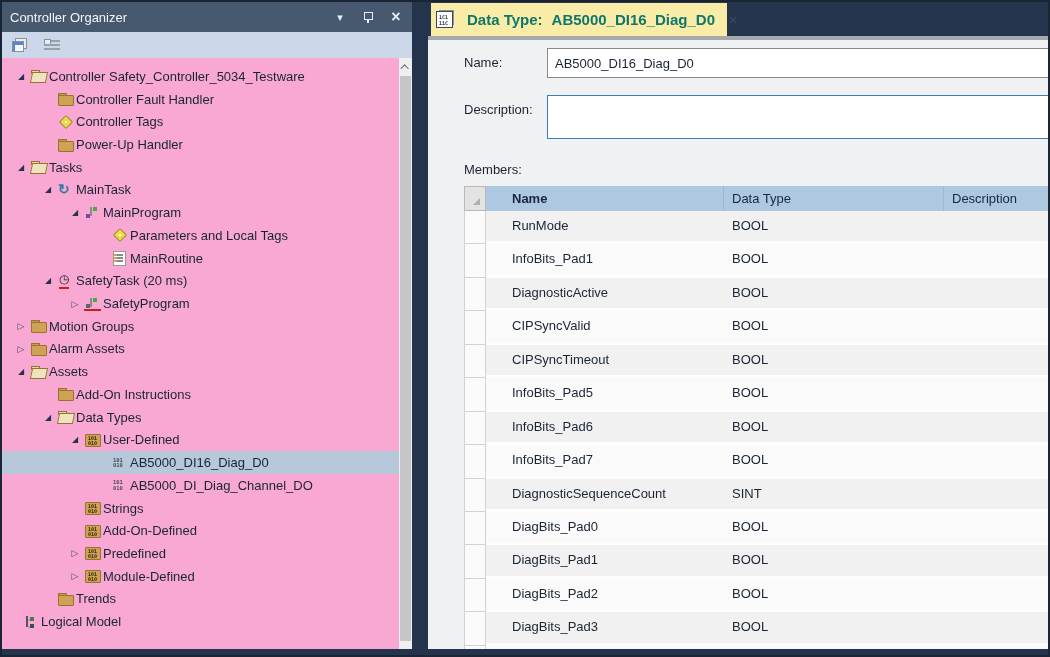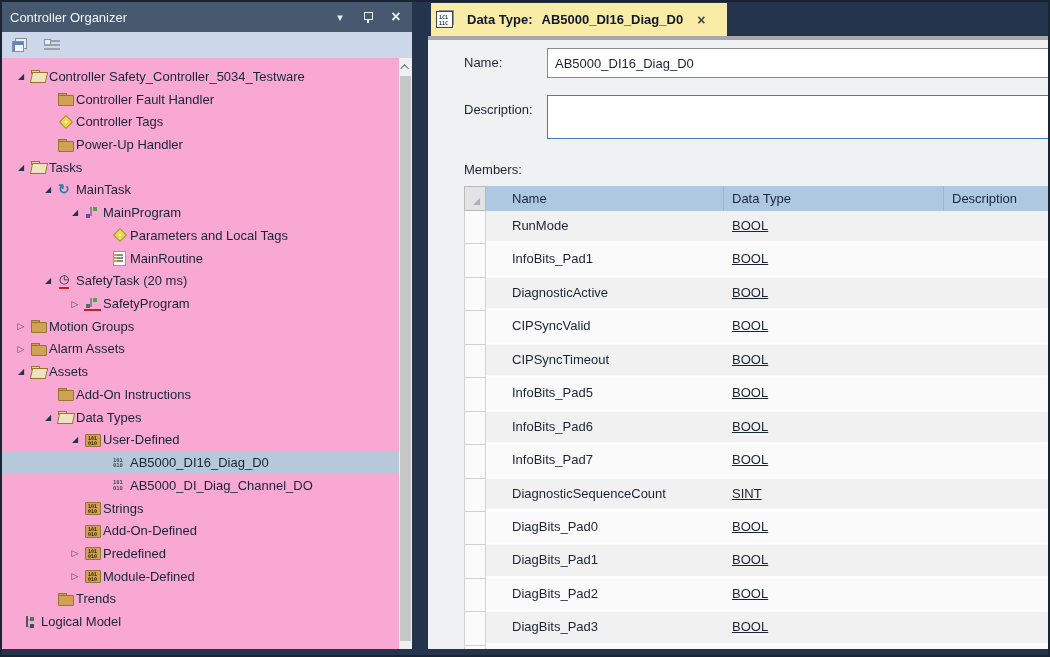--- a/index.html
+++ b/index.html
@@ -65,48 +65,48 @@
   
   .splitter { position:absolute; left:412px; top:2px; width:16px; height:647px; background:#24344d; }
 
   
   .right-panel { position:absolute; left:428px; top:2px; width:620px; height:647px; background:#f0f1f2; overflow:hidden; }
   .tabbar { position:absolute; left:0; top:0; right:0; height:34px; background:#24344d; }
   .tabbar::after { content:""; position:absolute; left:0; right:0; top:34px; height:4px; background:#a5a9ad; }
   .tab { position:absolute; left:3px; top:1px; width:296px; height:33px; background:#f8eca6; display:flex; align-items:center; padding:0 8px 0 5px; }
   .tab-icon { position:relative; width:17px; height:17px; flex:none; background:#fdfdfd; border:1px solid #3c4654; box-shadow:2px -2px 0 -1px #8a93a0; margin-right:6px; }
   .tab-icon::before { content:"1C1\A 11C"; white-space:pre; position:absolute; left:2px; top:3px; font-family:"DejaVu Sans Mono", monospace; font-weight:bold; font-size:5px; line-height:5.5px; color:#2b3445; }
-  .tab-text { font-weight:bold; color:#0f172a; font-size:13px; white-space:nowrap;padding-left:8px; }
+  .tab-text { font-weight:bold; color:#0f766e; font-size:15px; white-space:nowrap;padding-left:8px; }
   .tab-text .t2 { margin-left:9px; }
   .tab-close { margin-left:14px; font-size:14px; font-weight:bold; color:#3c4654; line-height:14px; }
 
   .editor { position:absolute; left:0; top:38px; right:0; bottom:0;margin-left:12px; }
   .fld-label { position:absolute; left:24px; color:#1a2433; }
   .lbl-name { top:15px; }
   .lbl-desc { top:62px; }
   .lbl-members { top:122px; }
   .name-input { position:absolute; left:107px; top:8px; width:520px; height:30px; border:1px solid #8a8a8a; background:#fff; font-family:"Liberation Sans", sans-serif; font-size:13px; color:#1a2433; padding:0 7px; outline:none; }
   .desc-input { position:absolute; left:107px; top:55px; width:520px; height:44px; border:1px solid #3d7ebf; background:#fff; resize:none; outline:none; font-family:"Liberation Sans", sans-serif; font-size:13px; color:#1a2433; padding:3px 7px; }
 
   .grid { position:absolute; left:24px; top:146px; right:0; bottom:0; overflow:hidden; background:#fdfdfd; }
   .grid-header { display:flex; height:25px; }
   .gh-corner { width:22px; flex:none; background:#e3e3e3; border:1px solid #b9b9b9; position:relative; }
   .gh-corner::after { content:""; position:absolute; right:5px; bottom:5px; border-style:solid; border-width:0 0 7px 7px; border-color:transparent transparent #aab0b6 transparent; }
   .gh-cell { background:#aec8e2; color:#17273d; line-height:25px; border-right:1px solid #9db8d3; }
-  .gh-cell.c-name { width:238px; padding-left:26px; }
+  .gh-cell.c-name { width:238px; padding-left:26px;font-weight:bold; }
   .gh-cell.c-type { width:220px; padding-left:8px; }
   .gh-cell.c-desc { flex:1; padding-left:8px; border-right:none; }
   .mrow { display:flex; height:33.45px; }
   .m-sel { width:22px; flex:none; background:#fbfbfb; border:1px solid #d2d2d2; border-top:none; }
   .m-cells { flex:1; display:flex; border-bottom:3px solid #fdfdfd; }
   .mrow.odd .m-cells { background:#f1f1f2; }
   .mrow.even .m-cells { background:#fafafa; }
   .m-cell { line-height:30px; color:#1a2433; }
   .m-cell.c-name { width:238px; padding-left:26px; }
-  .m-cell.c-type { width:220px; padding-left:8px;text-decoration:underline; }
+  .m-cell.c-type { width:220px; padding-left:8px; }
   .m-cell.c-desc { flex:1; padding-left:8px; }
 
   
   .bottom-strip { position:absolute; left:2px; right:2px; top:649px; height:6px; background:#24344d; }
 </style>
 </head>
 <body>
 
 <div class="app">
 

